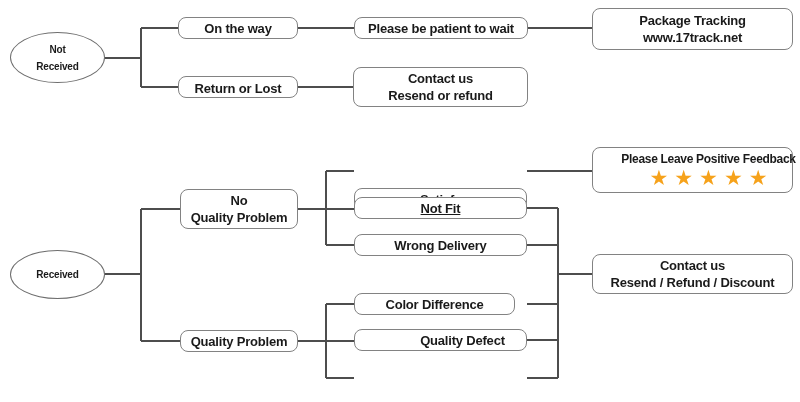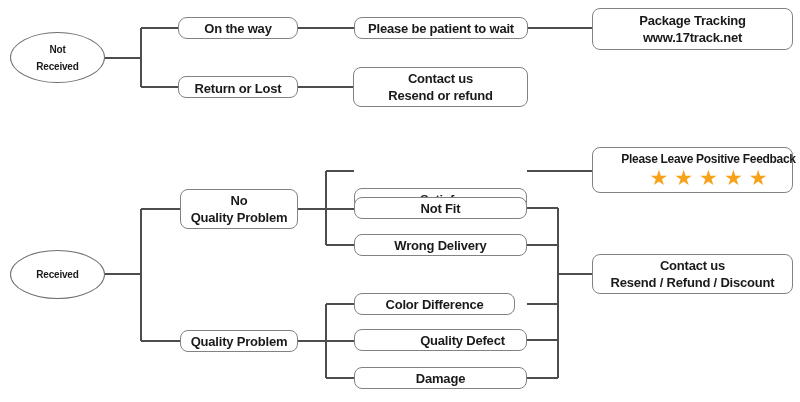--- a/index.html
+++ b/index.html
@@ -24,31 +24,31 @@
     position:absolute;z-index:2;box-sizing:border-box;
     background:var(--bg);
     display:flex;flex-direction:column;align-items:center;justify-content:center;
     font-weight:bold;font-size:13px;letter-spacing:-0.2px;
     text-align:center;white-space:nowrap;line-height:17px;
   }
   .box{border:1.5px solid var(--border);border-radius:8px;}
   .ellipse{border:1px solid #6e6e6e;border-radius:50%;font-size:10px;}
   
   #n-not-received{left:10px;top:32px;width:95px;height:51px;}
-  #n-on-the-way{left:178px;top:17px;width:120px;height:22px;border-radius:9px;}
+  #n-on-the-way{left:178px;top:17px;width:120px;height:22px;}
   #n-please-wait{left:354px;top:17px;width:174px;height:22px;}
   #n-package-tracking{left:592px;top:8px;width:201px;height:42px;}
   #n-return-lost{left:178px;top:76px;width:120px;height:22px;justify-content:flex-end;}
   #n-contact-resend{left:353px;top:67px;width:175px;height:40px;}
   
   #n-received{left:10px;top:250px;width:95px;height:49px;}
   #n-no-quality{left:180px;top:189px;width:118px;height:40px;}
   #n-quality-problem{left:180px;top:330px;width:118px;height:22px;}
   #n-satisfy{left:354px;top:160px;width:173px;height:22px;margin-top:28px;}
-  #n-not-fit{left:354px;top:197px;width:173px;height:22px;}
+  #n-not-fit{left:354px;top:197px;width:173px;height:22px;text-decoration:underline;}
   #n-wrong-delivery{left:354px;top:234px;width:173px;height:22px;}
   #n-color-difference{left:354px;top:293px;width:161px;height:22px;}
   #n-quality-defect{left:354px;top:329px;width:173px;height:22px;padding-left:44px;}
   #n-damage{left:354px;top:367px;width:173px;height:22px;}
   #n-positive-feedback{left:592px;top:147px;width:201px;height:46px;padding-top:1px;padding-left:32px;}
   #n-positive-feedback .fb-title{font-size:12px;letter-spacing:-0.3px;line-height:15px;}
   #n-contact-discount{left:592px;top:254px;width:201px;height:40px;}
   .stars{
     color:var(--star);
     font-size:21px;line-height:22px;letter-spacing:6px;
@@ -125,23 +125,20 @@
   </div>
 
   <div class="node box" id="n-color-difference">
     <span>Color Difference</span>
   </div>
 
   <div class="node box" id="n-quality-defect">
     <span>Quality Defect</span>
   </div>
 
-  <div class="node box" id="n-damage">
-    <span>Damage</span>
-  </div>
 
   <div class="node box" id="n-positive-feedback">
     <span class="fb-title">Please Leave Positive Feedback</span>
     <span class="stars"><span>★</span><span>★</span><span>★</span><span>★</span><span>★</span></span>
   </div>
 
   <div class="node box" id="n-contact-discount">
     <span>Contact us</span>
     <span>Resend / Refund / Discount</span>
   </div>

